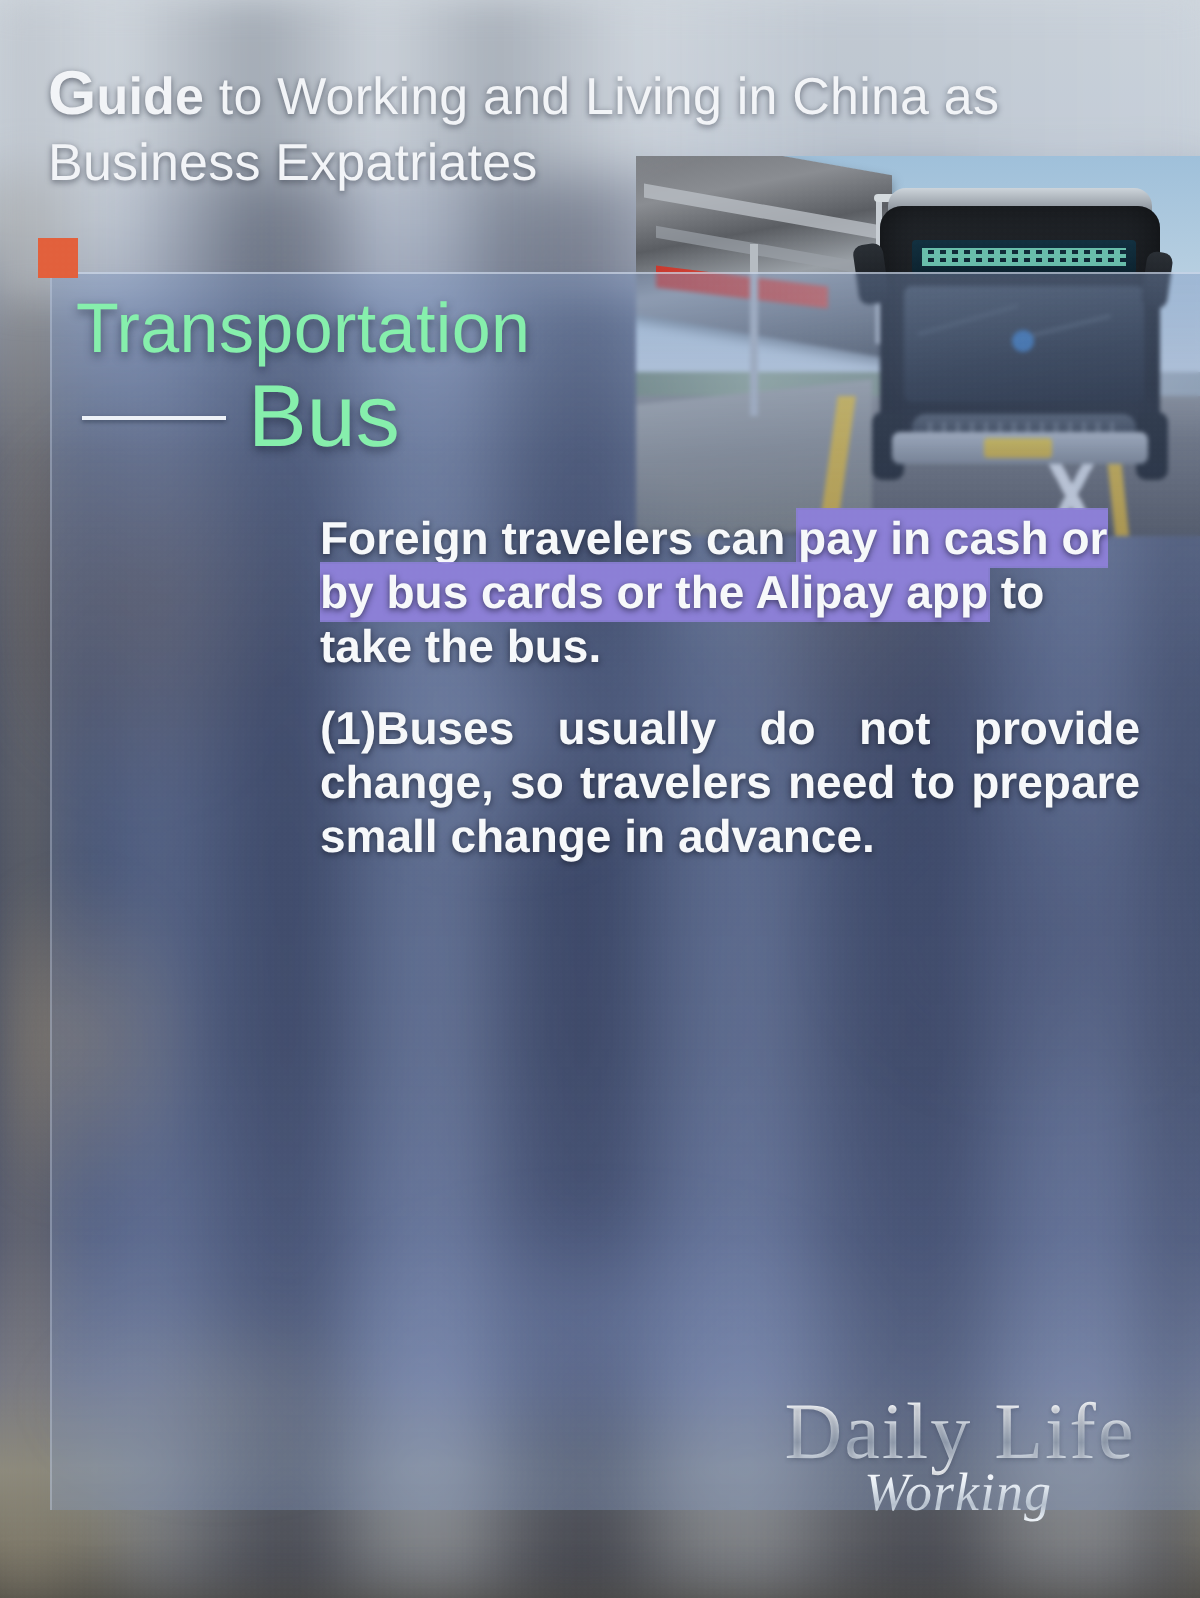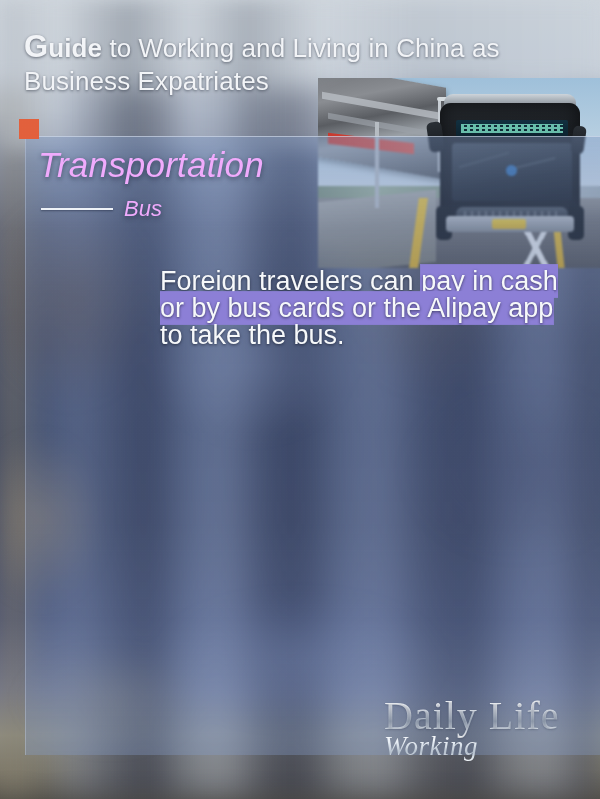--- a/index.html
+++ b/index.html
@@ -237,54 +237,54 @@
   .doc-title .bold-part{font-weight:700;}
 
   .accent-square{
     position:absolute;left:19px;top:119px;width:20px;height:20px;
     background:#e2603c;
   }
 
   
   .section-head{
     position:absolute;left:38px;top:144px;width:330px;
-    color:#f0abfc;
+    color:#86efac;
     text-shadow:0 2px 5px rgba(20,28,48,.55);
-    font-style:italic;
   }
   .sh-line1{font-size:35px;line-height:42px;font-weight:300;letter-spacing:.2px;}
   .sh-line2{
     display:flex;align-items:center;gap:11px;
     margin-top:2px;padding-left:3px;
   }
   .sh-dash{
     display:inline-block;width:72px;height:2px;background:#eef2f7;
     box-shadow:0 1px 2px rgba(20,28,48,.45);
   }
-  .sh-bus{font-size:22px;line-height:42px;font-weight:300;}
+  .sh-bus{font-size:44px;line-height:42px;font-weight:300;}
 
   
   .body-col{
-    position:absolute;left:160px;top:268px;width:410px;
+    position:absolute;left:160px;top:256px;width:410px;
     color:#f6f8fa;
-    font-size:27px;line-height:27px;
+    font-size:23px;line-height:27px;
     text-shadow:0 1px 3px rgba(15,20,35,.65);
+    font-weight:bold;
   }
   .para{margin:0 0 14px 0;}
   .para.justify{text-align:justify;text-align-last:left;}
   .hl{
     background:#8c7fd6;
     box-shadow:0 0 0 1px rgba(140,127,214,.9);
     padding:1px 0;
   }
 
   
   .footer-logo{
-    position:absolute;left:384px;top:694px;width:216px;height:72px;
-    text-align:left;
+    position:absolute;left:372px;top:694px;width:216px;height:72px;
+    text-align:center;
   }
   .fl-main{
     font-family:"Liberation Serif", serif;
     font-size:40px;line-height:44px;letter-spacing:1px;
     background:linear-gradient(180deg,#ffffff 0%,#eef2f7 30%,#aab6c6 62%,#e7edf4 85%,#ffffff 100%);
     -webkit-background-clip:text;background-clip:text;color:transparent;
     text-shadow:0 1px 2px rgba(30,40,60,.25);
   }
   .fl-sub{
     font-family:"Liberation Serif", serif;
@@ -352,20 +352,21 @@
   <div class="section-head">
     <div class="sh-line1">Transportation</div>
     <div class="sh-line2">
       <span class="sh-dash"></span>
       <span class="sh-bus">Bus</span>
     </div>
   </div>
 
   <div class="body-col">
     <p class="para"><span>Foreign travelers can </span><span class="hl">pay in cash or by bus cards or the Alipay app</span><span> to take the bus.</span></p>
+    <p class="para justify">(1)Buses usually do not provide change, so travelers need to prepare small change in advance.</p>
   </div>
 
   <div class="footer-logo">
     <div class="fl-main">Daily Life</div>
     <div class="fl-sub">Working</div>
   </div>
 
   <div class="grain"></div>
 </div>
 

